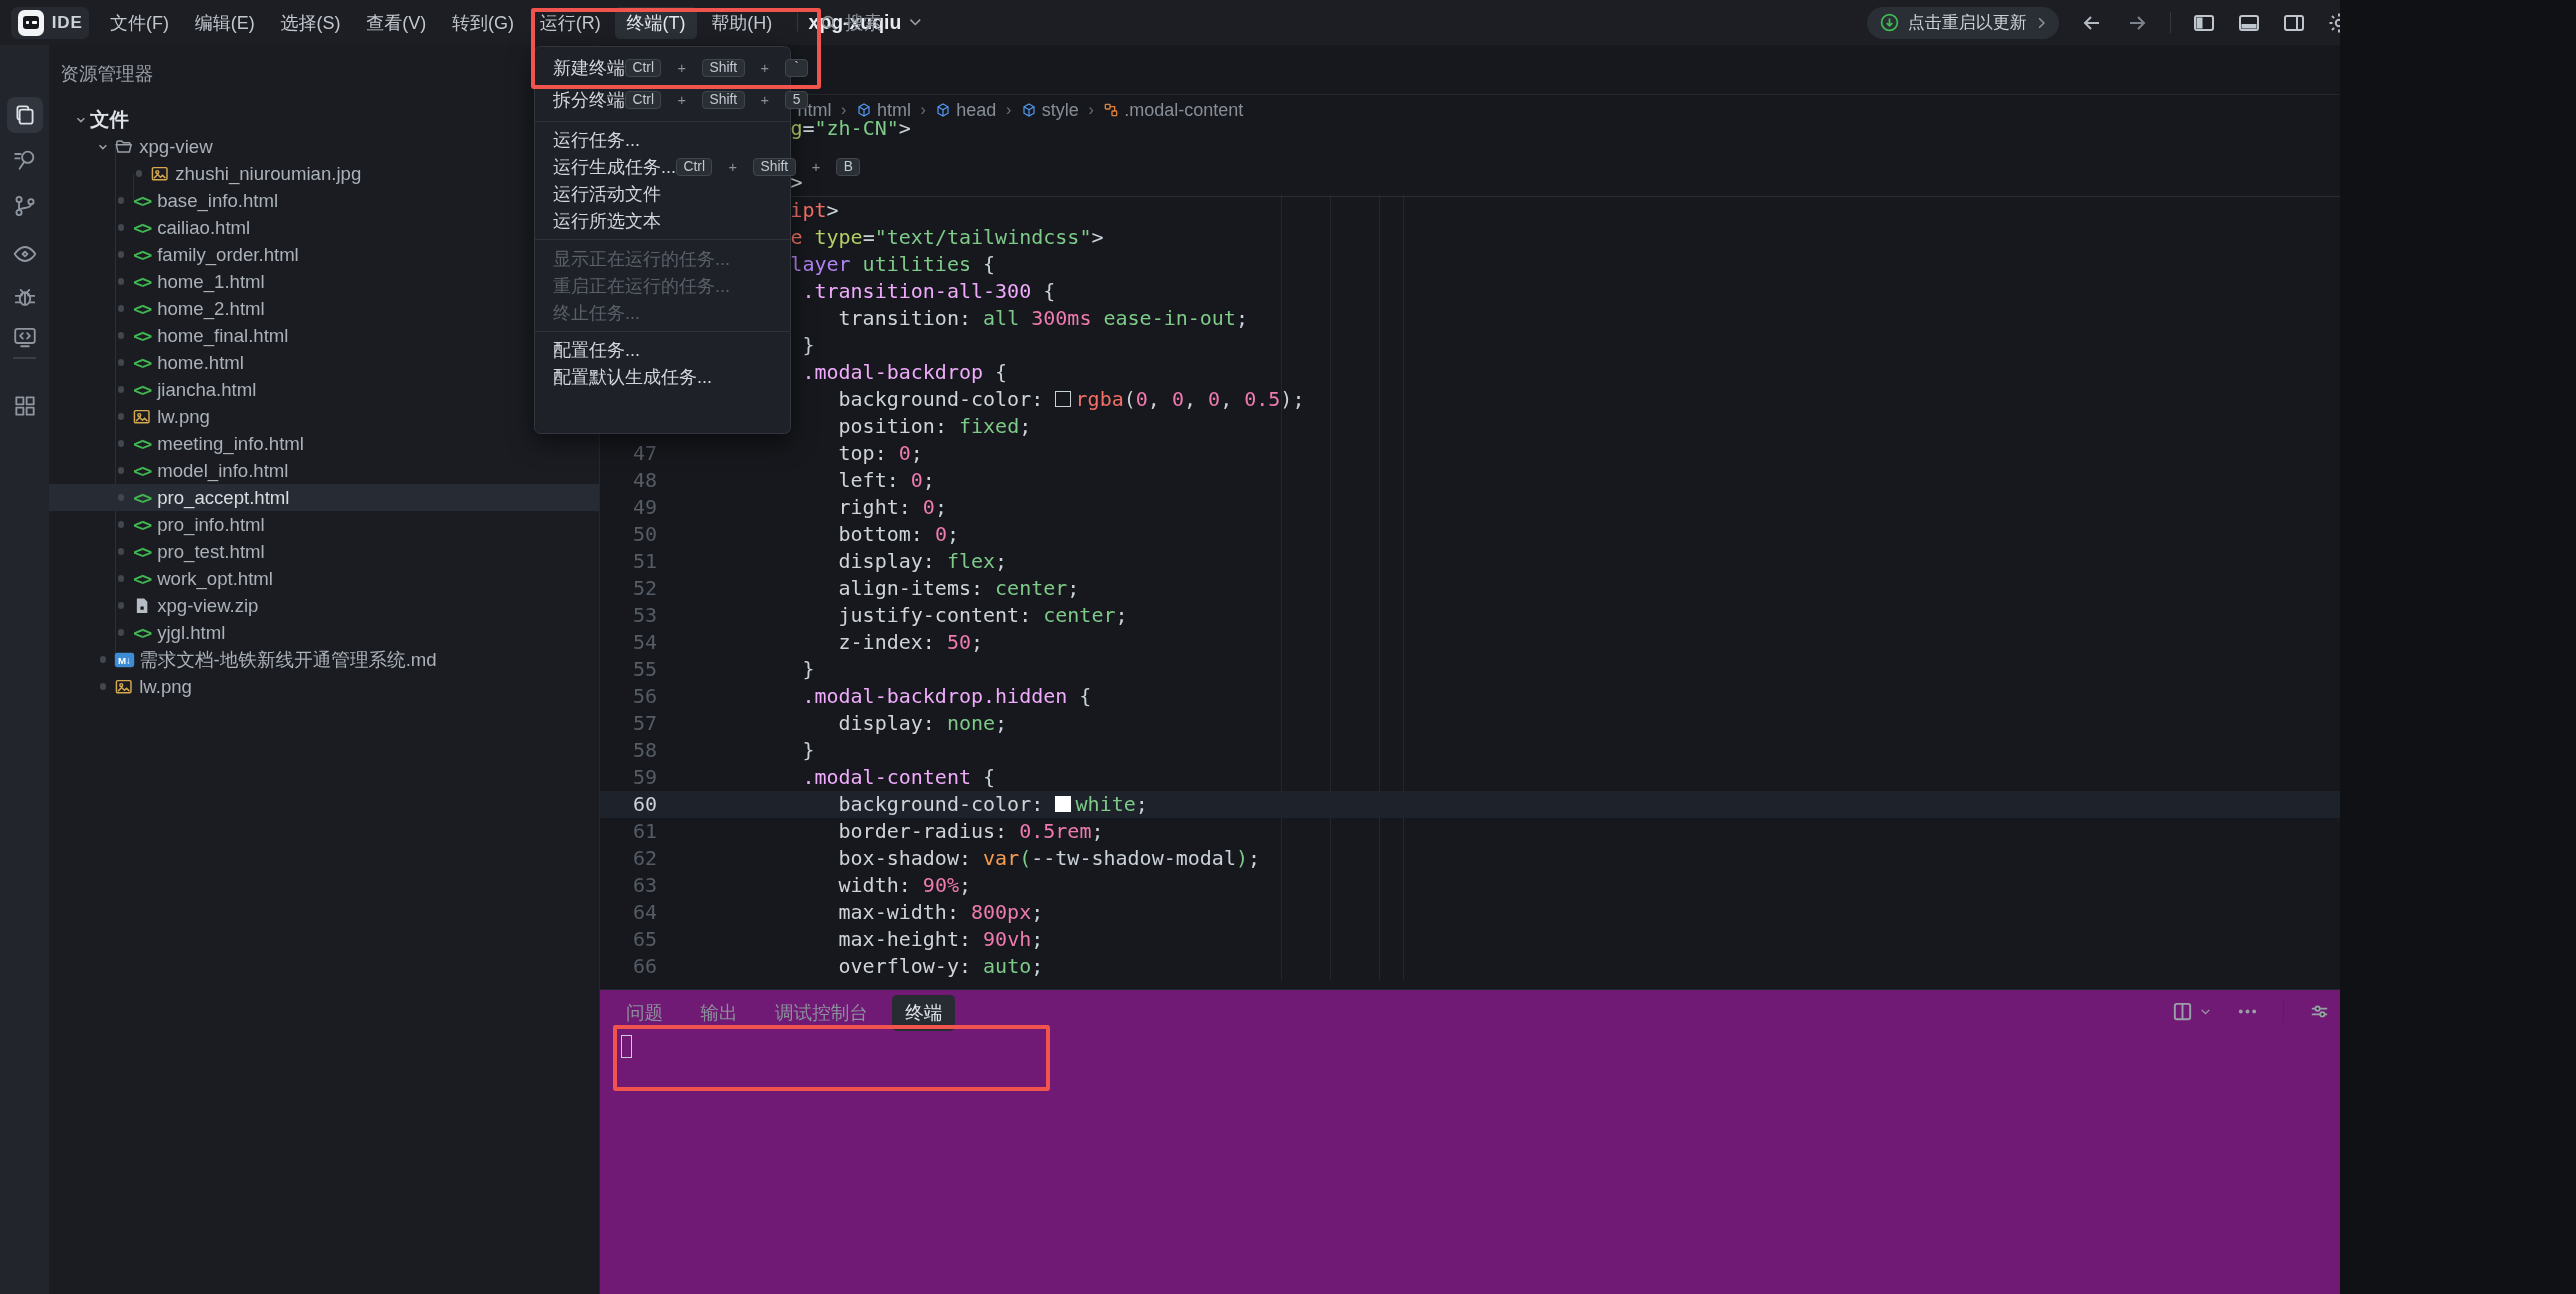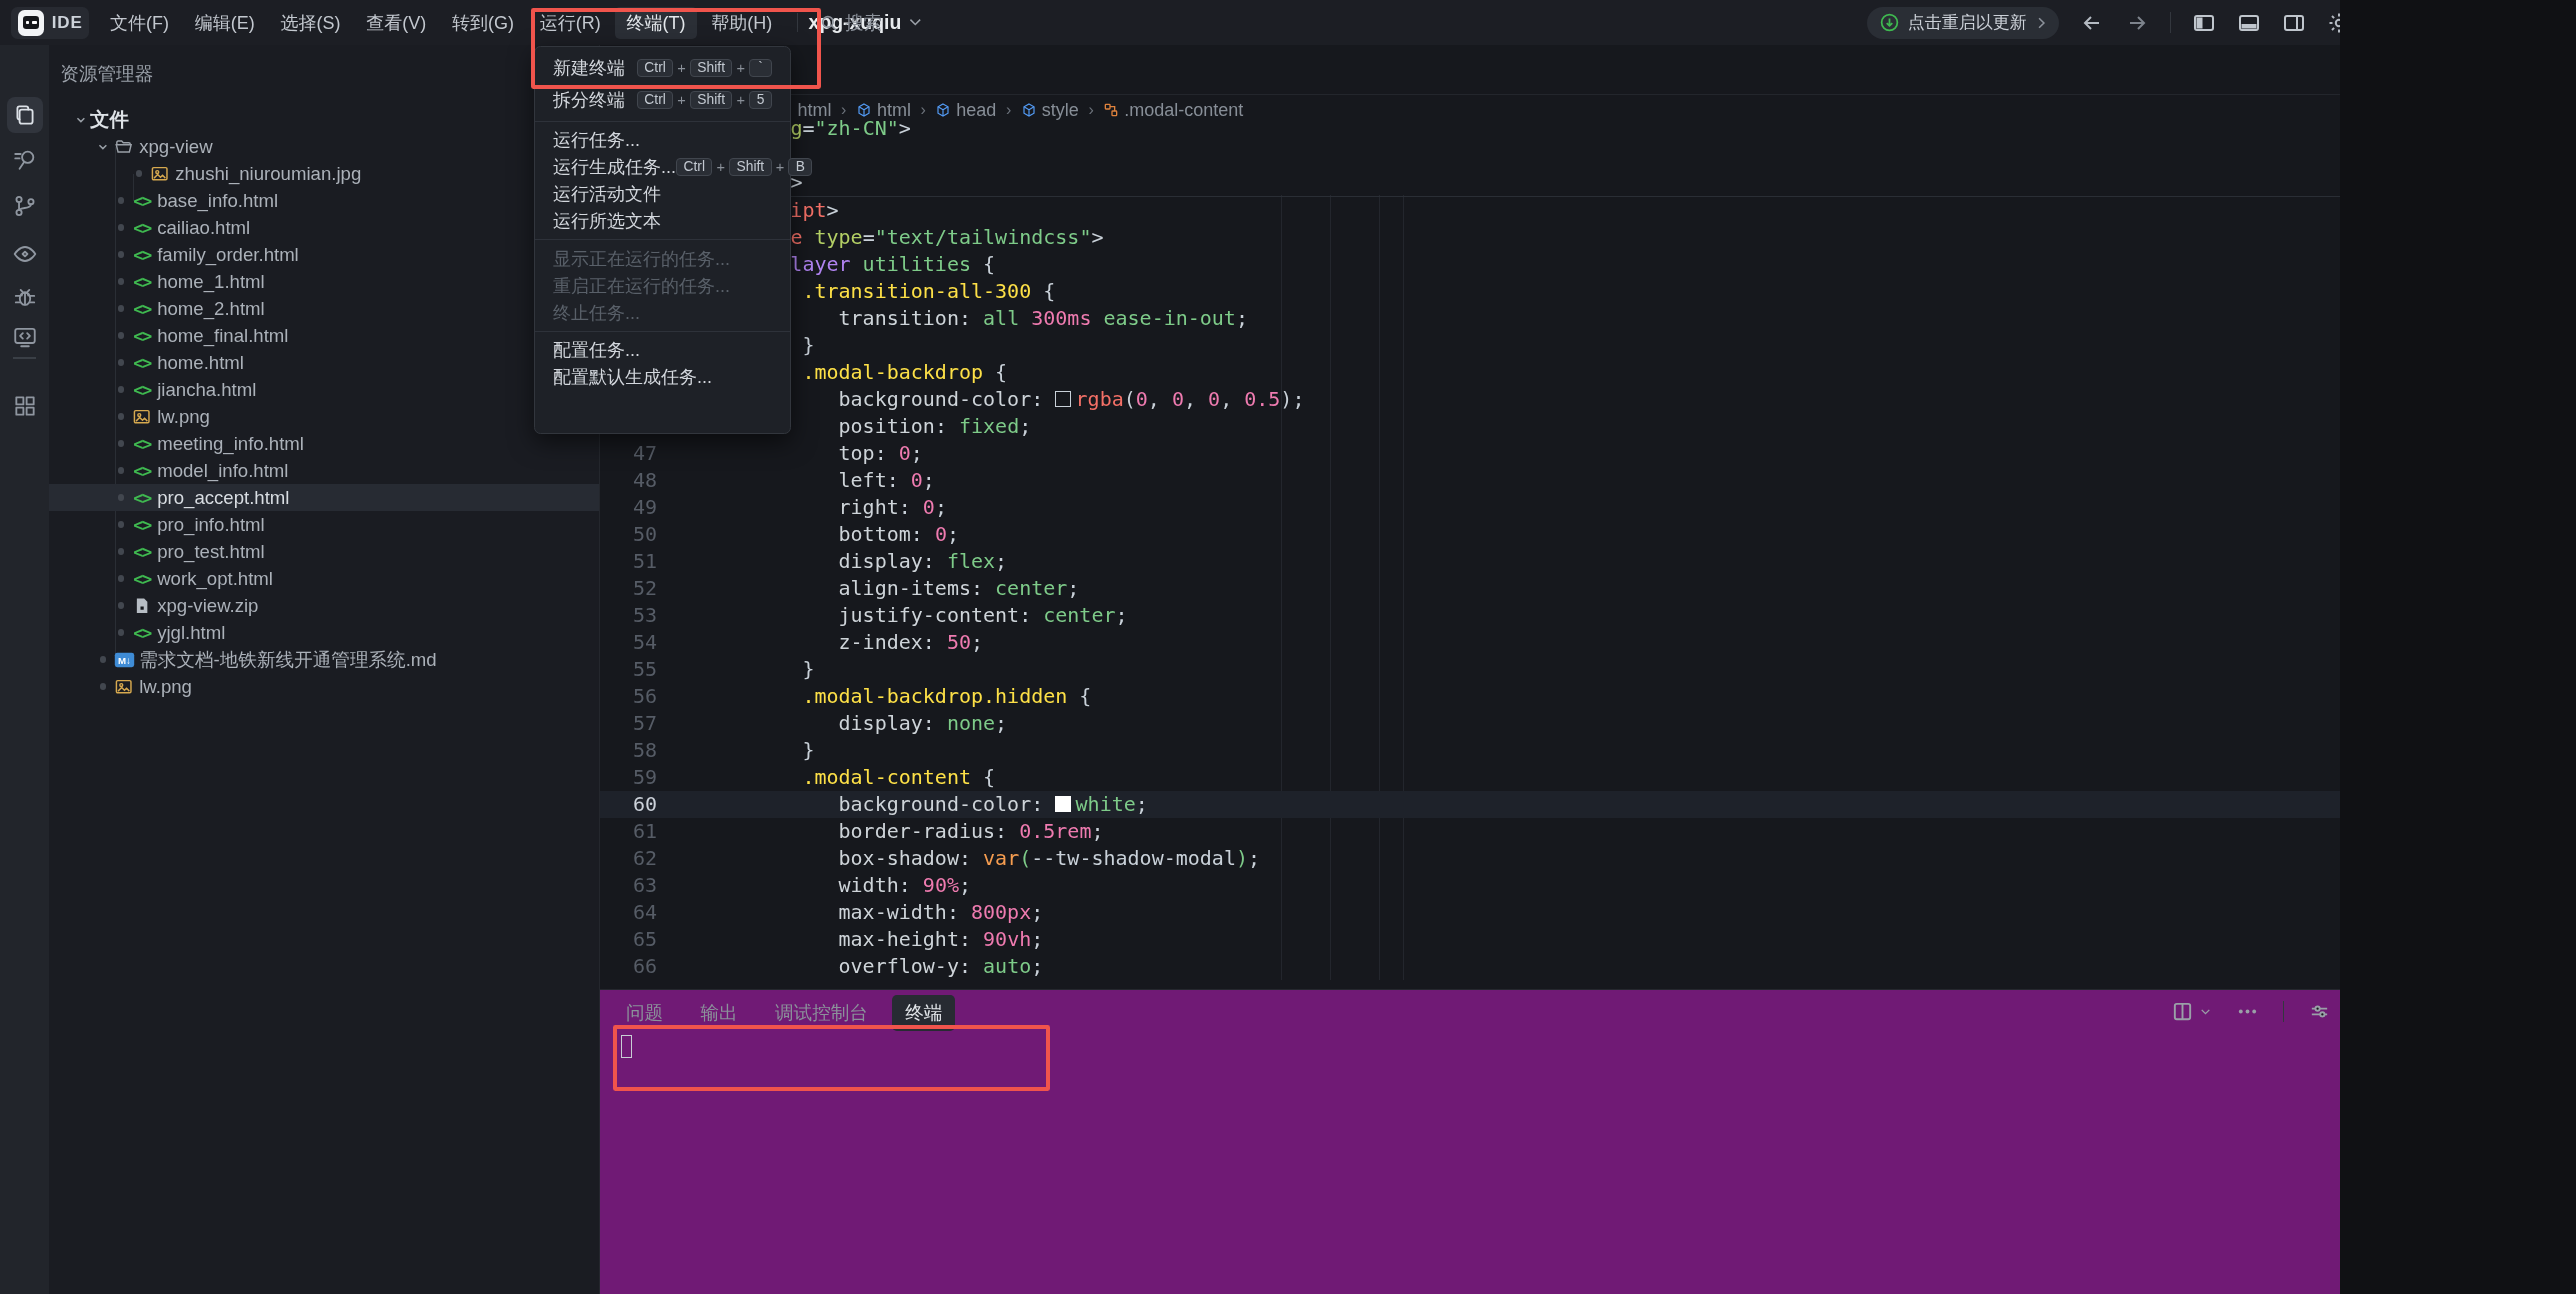--- a/index.html
+++ b/index.html
@@ -61,36 +61,36 @@
   .crow{position:relative;height:27px;}
   .crow.current{background:#1e222a;}
   .gut{position:absolute;left:0;top:0;width:57px;height:27px;line-height:27px;text-align:right;
        font-family:"DejaVu Sans Mono",monospace;font-size:20px;color:#565c66;}
   .crow.current .gut{color:#ccd2da;}
   .cline{position:absolute;left:82px;top:0;height:27px;line-height:27px;white-space:pre;
          font-family:"DejaVu Sans Mono",monospace;font-size:20px;}
   .sticky-border{height:0;border-top:0.8px solid #2a2e35;}
   .indent-guide{position:absolute;width:0.8px;background:#23262d;top:150px;height:785px;}
   .tk-p{color:#c9d1d9}.tk-tag{color:#f47067}.tk-attr{color:#b3cf65}.tk-str{color:#7ecb89}
-  .tk-at{color:#b083f0}.tk-kw{color:#7ecb89}.tk-sel{color:#fde047}.tk-prop{color:#ced4d9}
+  .tk-at{color:#b083f0}.tk-kw{color:#7ecb89}.tk-sel{color:#f0abfc}.tk-prop{color:#ced4d9}
   .tk-num{color:#ef7bb0}.tk-fn{color:#f47067}.tk-vr{color:#f69d50}
   .swatch{display:inline-block;width:15.4px;height:15.4px;background:#ffffff;margin:0 4.9px -0.8px 0;}
   .swatch.outline{background:transparent;border:1.6px solid #c9d1d9;box-sizing:border-box;}
   #ruler-marker{position:absolute;right:4.9px;top:790px;width:9.7px;height:21px;background:#9aa2ac;opacity:.55;}
 
   
   #terminal-menu{position:absolute;left:534px;top:46px;width:257px;height:388px;background:#1e2127;
                  border:0.8px solid #32363d;border-radius:6.5px;box-shadow:0 8px 24px rgba(0,0,0,.55);
                  padding:4.9px 0;box-sizing:border-box;z-index:50;}
   .dd-item{height:27px;display:flex;align-items:center;justify-content:space-between;padding:0 18px;
            font-size:18px;color:#d3d7dd;white-space:nowrap;}
   .dd-item.big{height:32px;}
   .dd-item.disabled{color:#596069;}
   .dd-sep{height:0.8px;background:#2e323a;margin:4.9px 0;}
-  .keys{display:flex;align-items:center;gap:4px;}
+  .keys{display:flex;align-items:center;gap:16px;}
   .keys .plus{color:#8a9099;font-size:14.6px;}
   kbd{font-family:"Liberation Sans",sans-serif;font-size:13.8px;color:#c3c9d1;background:#2a2e35;
       border:0.8px solid #41464e;border-radius:4px;padding:0.8px 6.5px;min-width:8px;text-align:center;}
 
   
   #panel{position:absolute;left:600px;top:989px;width:1976px;height:305px;background:#701a75;border-top:0.8px solid #25282e;}
   #panel-tabs{position:absolute;left:13px;top:4.9px;display:flex;gap:11.3px;align-items:center;}
   .ptab{font-size:18.6px;color:#8b919a;padding:4.9px 13px;border-radius:4.9px;}
   .ptab.active{background:#272b32;color:#e2e6ea;}
   #panel-actions{position:absolute;right:151px;top:9.7px;display:flex;gap:24px;align-items:center;color:#9aa0a8;}

